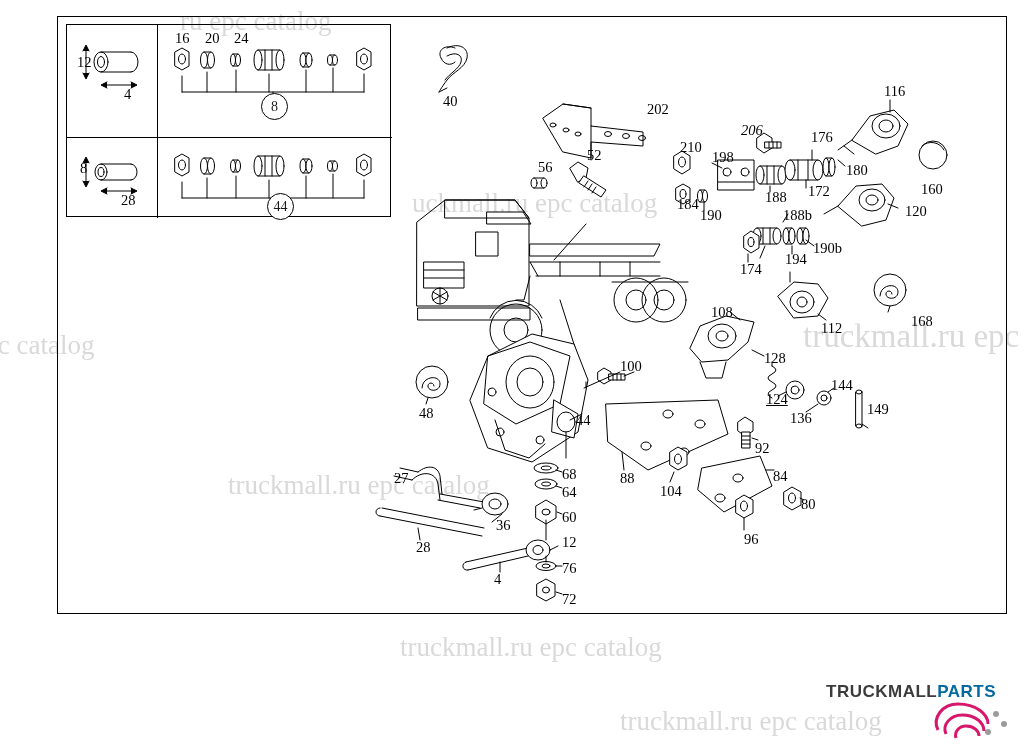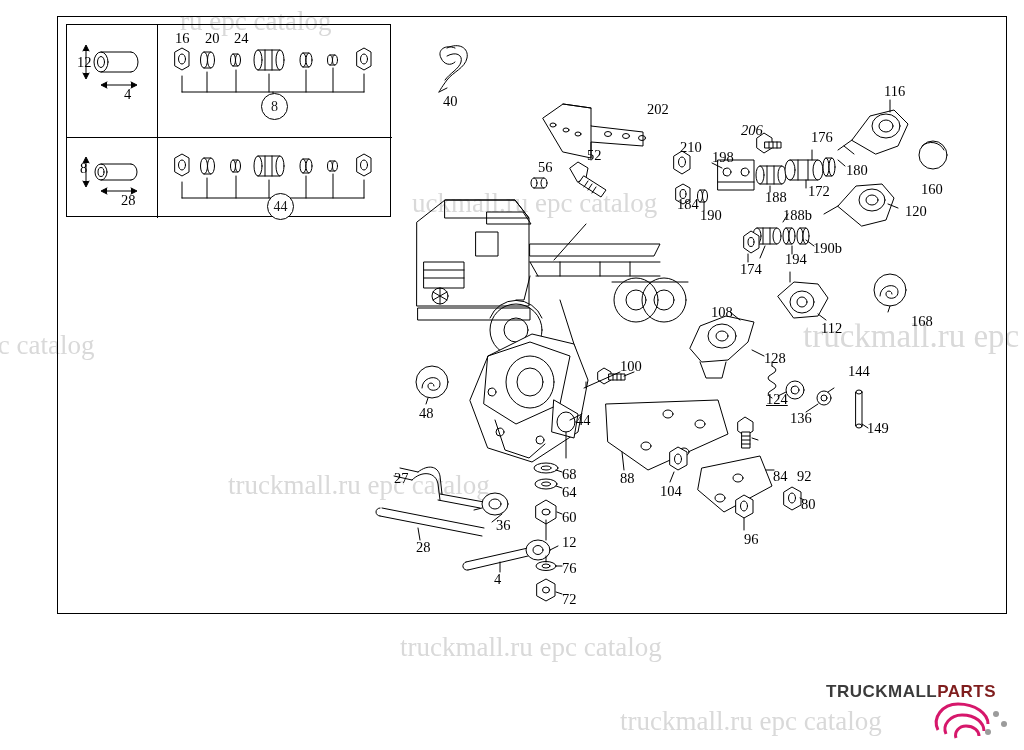--- a/index.html
+++ b/index.html
@@ -65,21 +65,21 @@
   
   .brand{
     position:absolute;right:8px;bottom:4px;width:190px;height:70px;
   }
   .brand-text{
     position:absolute;left:0;top:6px;
     font-family:"Liberation Sans", sans-serif;
     font-weight:bold;font-size:17px;letter-spacing:.5px;
     color:#3b3b3b;
   }
-  .brand-text .parts{color:#7f1d1d;}
+  .brand-text .parts{color:#0369a1;}
   .brand-mark{position:absolute;right:2px;top:14px;}
 </style>
 </head>
 <body>
 
 <div id="stage">
 
   <div class="wm wm-1">ru epc catalog</div>
   <div class="wm wm-2">uckmall.ru epc catalog</div>
   <div class="wm wm-3">l epc catalog</div>
@@ -599,27 +599,27 @@
   <div class="lbl" style="left:905px;top:203px;">120</div>
   <div class="lbl" style="left:783px;top:207px;">188b</div>
   <div class="lbl" style="left:813px;top:240px;">190b</div>
   <div class="lbl" style="left:785px;top:251px;">194</div>
   <div class="lbl" style="left:740px;top:261px;">174</div>
   <div class="lbl" style="left:900px;top:313px;margin-left:11px;">168</div>
   <div class="lbl" style="left:821px;top:320px;">112</div>
   <div class="lbl" style="left:711px;top:304px;">108</div>
   <div class="lbl" style="left:764px;top:350px;">128</div>
   <div class="lbl" style="left:620px;top:358px;">100</div>
-  <div class="lbl" style="left:831px;top:363px;margin-left:17px;">144</div>
+  <div class="lbl" style="left:831px;top:377px;">144</div>
   <div class="lbl" style="left:766px;top:391px;text-decoration:underline;">124</div>
   <div class="lbl" style="left:790px;top:410px;">136</div>
-  <div class="lbl" style="left:867px;top:420px;text-align:center;">149</div>
+  <div class="lbl" style="left:867px;top:401px;text-align:center;">149</div>
   <div class="lbl" style="left:419px;top:405px;">48</div>
   <div class="lbl" style="left:576px;top:412px;">44</div>
-  <div class="lbl" style="left:755px;top:468px;margin-left:42px;">92</div>
+  <div class="lbl" style="left:755px;top:440px;">92</div>
   <div class="lbl" style="left:620px;top:470px;">88</div>
   <div class="lbl" style="left:660px;top:483px;">104</div>
   <div class="lbl" style="left:773px;top:468px;">84</div>
   <div class="lbl" style="left:394px;top:470px;">27</div>
   <div class="lbl" style="left:562px;top:466px;">68</div>
   <div class="lbl" style="left:562px;top:484px;">64</div>
   <div class="lbl" style="left:801px;top:496px;">80</div>
   <div class="lbl" style="left:484px;top:517px;margin-left:12px;">36</div>
   <div class="lbl" style="left:562px;top:509px;">60</div>
   <div class="lbl" style="left:744px;top:531px;">96</div>

